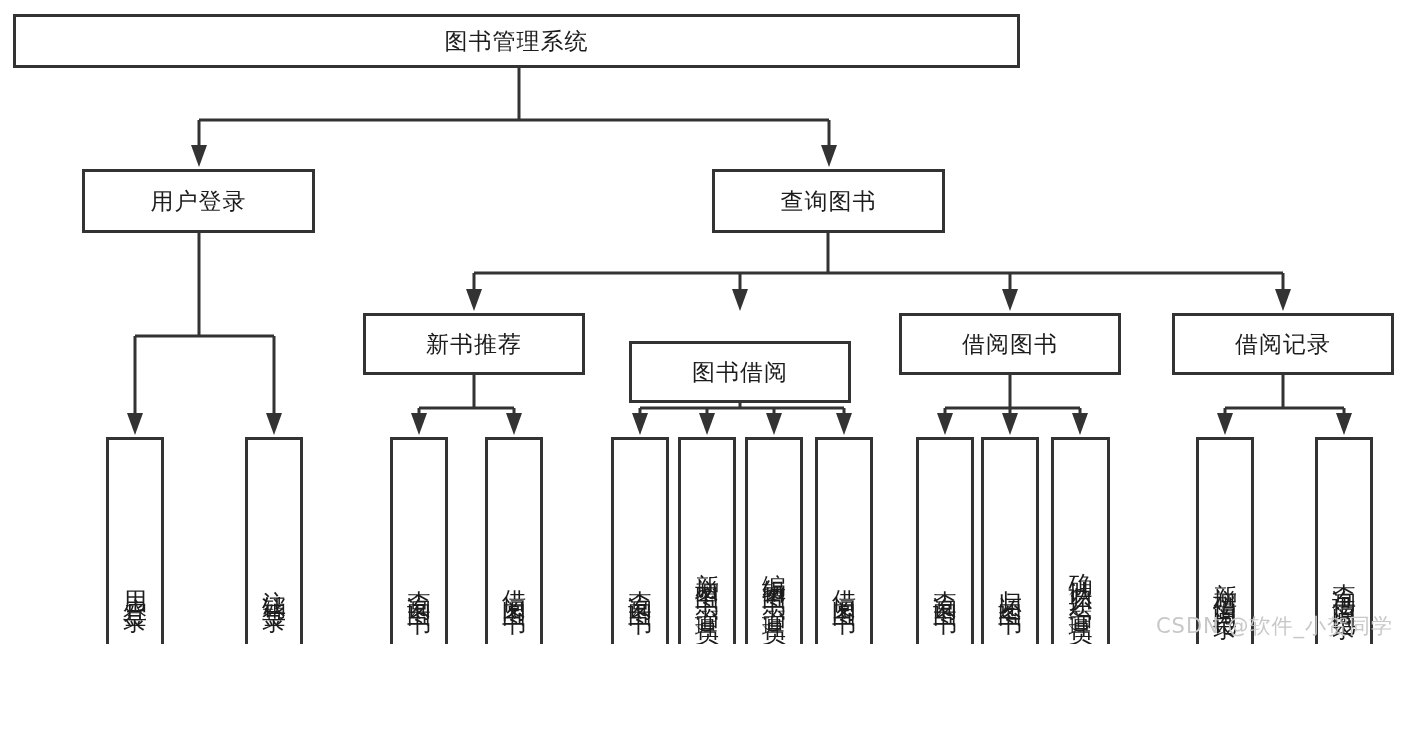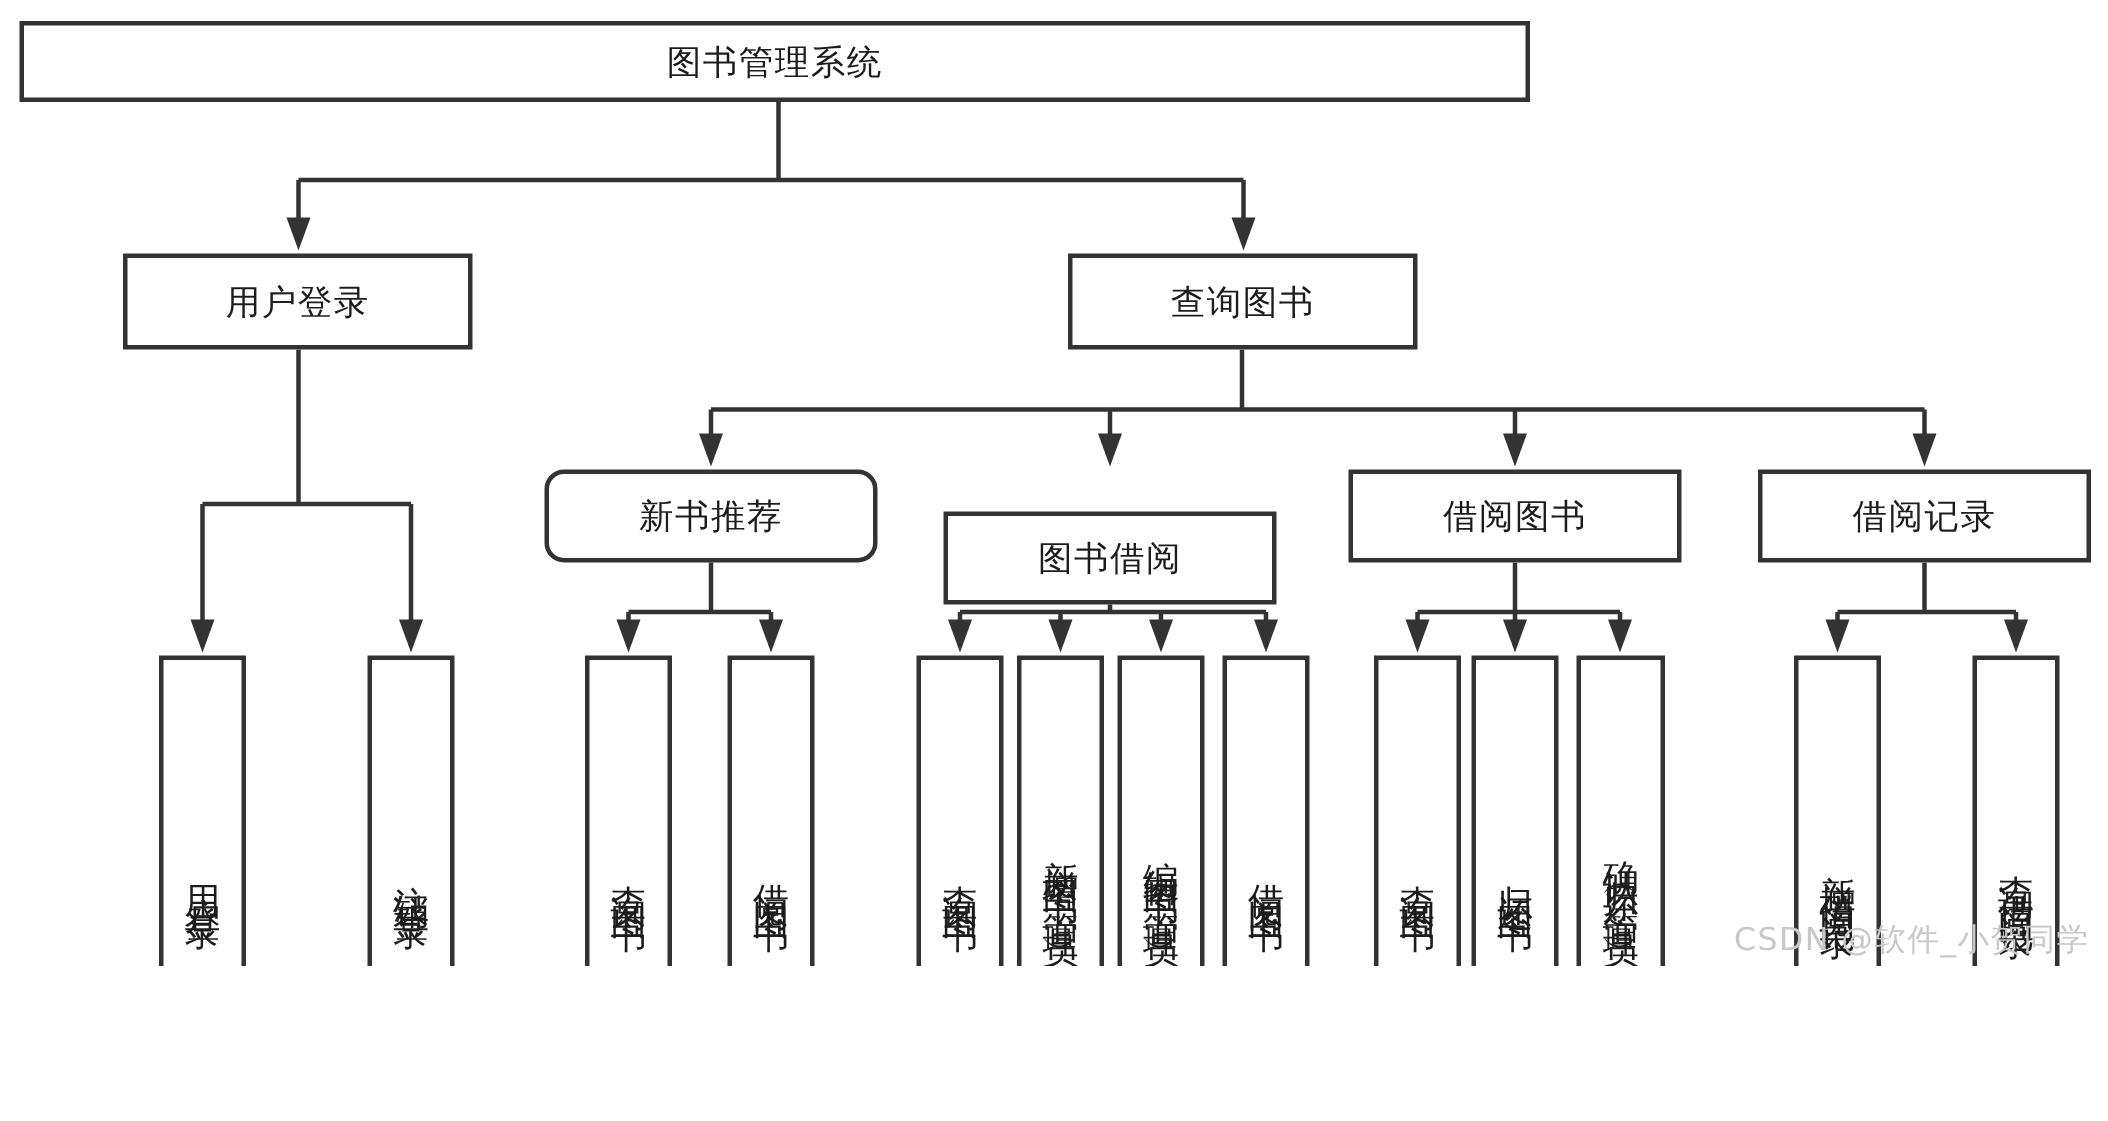--- a/index.html
+++ b/index.html
@@ -97,21 +97,21 @@
       <polygon points="1217,413 1233,413 1225,435"></polygon>
       <polygon points="1336,413 1352,413 1344,435"></polygon>
     </g>
   </svg>
 
   <div class="node" style="left:13px; top:14px; width:1007px; height:54px;">图书管理系统</div>
 
   <div class="node" style="left:82px; top:169px; width:233px; height:64px;">用户登录</div>
   <div class="node" style="left:712px; top:169px; width:233px; height:64px;">查询图书</div>
 
-  <div class="node" style="left:363px; top:313px; width:222px; height:62px;border-radius:13px;">新书推荐</div>
+  <div class="node" style="left:363px; top:313px; width:222px; height:62px;">新书推荐</div>
   <div class="node" style="left:629px; top:313px; width:222px; height:62px;margin-top:28px;">图书借阅</div>
   <div class="node" style="left:899px; top:313px; width:222px; height:62px;">借阅图书</div>
   <div class="node" style="left:1172px; top:313px; width:222px; height:62px;">借阅记录</div>
 
   <div class="node leaf" style="left:106px; top:437px; width:58px; height:296px;">用户登录</div>
   <div class="node leaf" style="left:245px; top:437px; width:58px; height:296px;">注销登录</div>
 
   <div class="node leaf" style="left:390px; top:437px; width:58px; height:296px;">查询图书</div>
   <div class="node leaf" style="left:485px; top:437px; width:58px; height:296px;">借阅图书</div>
 

